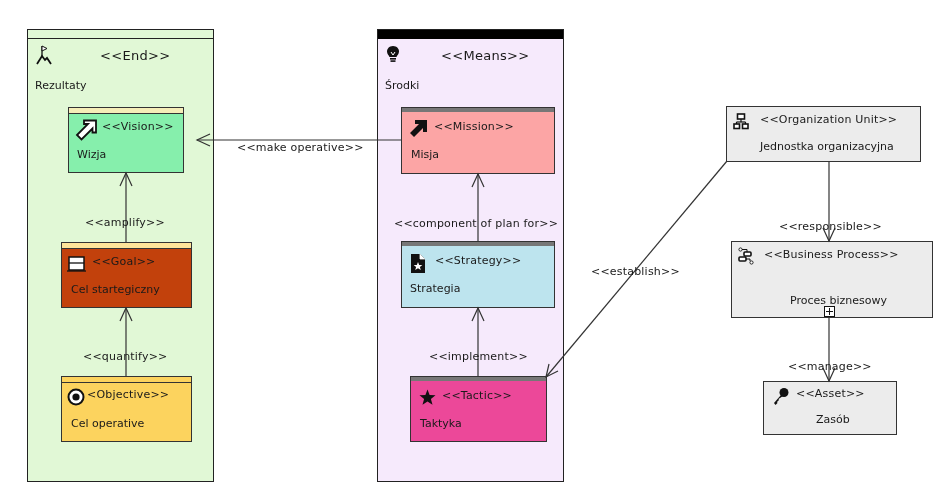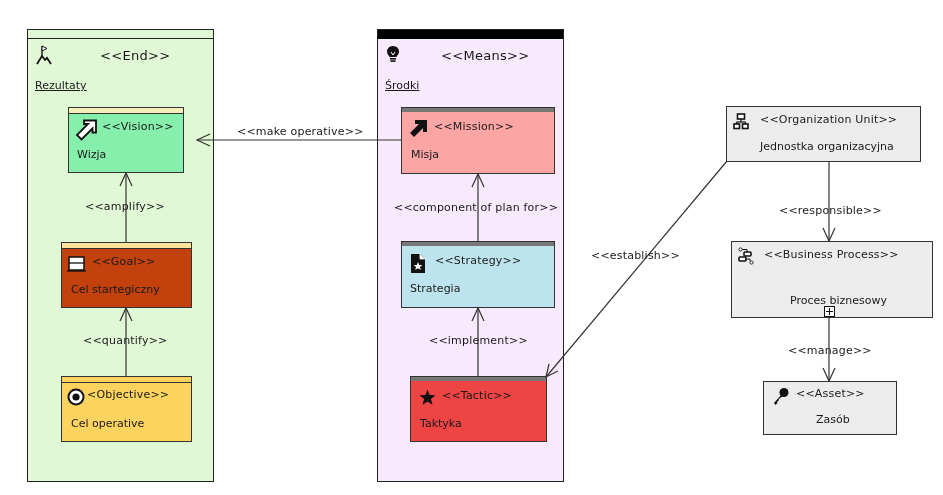--- a/index.html
+++ b/index.html
@@ -6,27 +6,27 @@
   body { width: 943px; height: 495px; position: relative; overflow: hidden;
          font-family: "DejaVu Sans", sans-serif; font-size: 11px; color: #1a1a1a; }
   .abs { position: absolute; box-sizing: border-box; }
   .container { border: 1.5px solid #222; }
   .ends { left: 27px; top: 29px; width: 187px; height: 453px; background: #e1f8d6; }
   .ends .topbar { position: absolute; left: 0; top: 0; right: 0; height: 8px;
                   border-bottom: 1.5px solid #222; background: #e1f8d6; }
   .means { left: 377px; top: 29px; width: 187px; height: 453px; background: #f6eafc; }
   .means .topbar { position: absolute; left: 0; top: 0; right: 0; height: 9px; background: #000; }
   .c-stereo { position: absolute; font-size: 13px; letter-spacing: 0.3px; }
-  .c-name { position: absolute; font-size: 11px; text-decoration: underline; }
+  .c-name { position: absolute; font-size: 11px; }
   .box { border: 1.3px solid #333; }
   .box .hdr { position: absolute; left: 0; top: 0; right: 0; }
   .box .stereo { position: absolute; font-size: 11px; white-space: nowrap; letter-spacing: 0.2px; }
   .box .name { position: absolute; font-size: 11px; white-space: nowrap; }
   .icon { position: absolute; }
-  .lbl { position: absolute; font-size: 11px; white-space: nowrap; letter-spacing: 0.2px; }
+  .lbl { position: absolute; font-size: 11px; white-space: nowrap; letter-spacing: 0.2px; margin-top: 16px; }
   svg.lines { position: absolute; left: 0; top: 0; pointer-events: none; }
 </style>
 </head>
 <body>
 
 <div class="abs container ends">
   <div class="topbar"></div>
   <svg class="icon" style="left:8px;top:15px" width="18" height="20" viewBox="0 0 18 20">
     <line x1="6" y1="1" x2="6" y2="11" stroke="#111" stroke-width="1.3"></line>
     <path d="M6 1 L11 3.5 L6 6 Z" fill="#fff" stroke="#111" stroke-width="1"></path>
@@ -91,21 +91,21 @@
   <div class="hdr" style="height:4px;background:#777"></div>
   <svg class="icon" style="left:8px;top:11px" width="16" height="21" viewBox="0 0 16 21">
     <path d="M1 1 L10 1 L15 6 L15 20 L1 20 Z" fill="#111"></path>
     <path d="M10 1 L10 6 L15 6" fill="#fff" stroke="#fff" stroke-width="0.8"></path>
     <path d="M8 9 L9.2 12 L12.3 12.1 L9.9 14 L10.8 17 L8 15.2 L5.2 17 L6.1 14 L3.7 12.1 L6.8 12 Z" fill="#fff"></path>
   </svg>
   <div class="stereo" style="left:33px;top:12px">&lt;&lt;Strategy&gt;&gt;</div>
   <div class="name" style="left:8px;top:40px">Strategia</div>
 </div>
 
-<div class="abs box" style="left:410px;top:376px;width:137px;height:66px;background:#ef4444">
+<div class="abs box" style="left:410px;top:376px;width:137px;height:66px;background:#ec4899">
   <div class="hdr" style="height:4px;background:#777"></div>
   <svg class="icon" style="left:8px;top:12px" width="17" height="17" viewBox="0 0 17 17">
     <path d="M8.5 0.5 L10.6 6 L16.5 6.2 L11.9 9.9 L13.5 15.8 L8.5 12.5 L3.5 15.8 L5.1 9.9 L0.5 6.2 L6.4 6 Z" fill="#111"></path>
   </svg>
   <div class="stereo" style="left:31px;top:12px">&lt;&lt;Tactic&gt;&gt;</div>
   <div class="name" style="left:9px;top:40px">Taktyka</div>
 </div>
 
 <div class="abs box" style="left:726px;top:106px;width:195px;height:56px;background:#ececec">
   <svg class="icon" style="left:6px;top:6px" width="16" height="17" viewBox="0 0 16 17">

